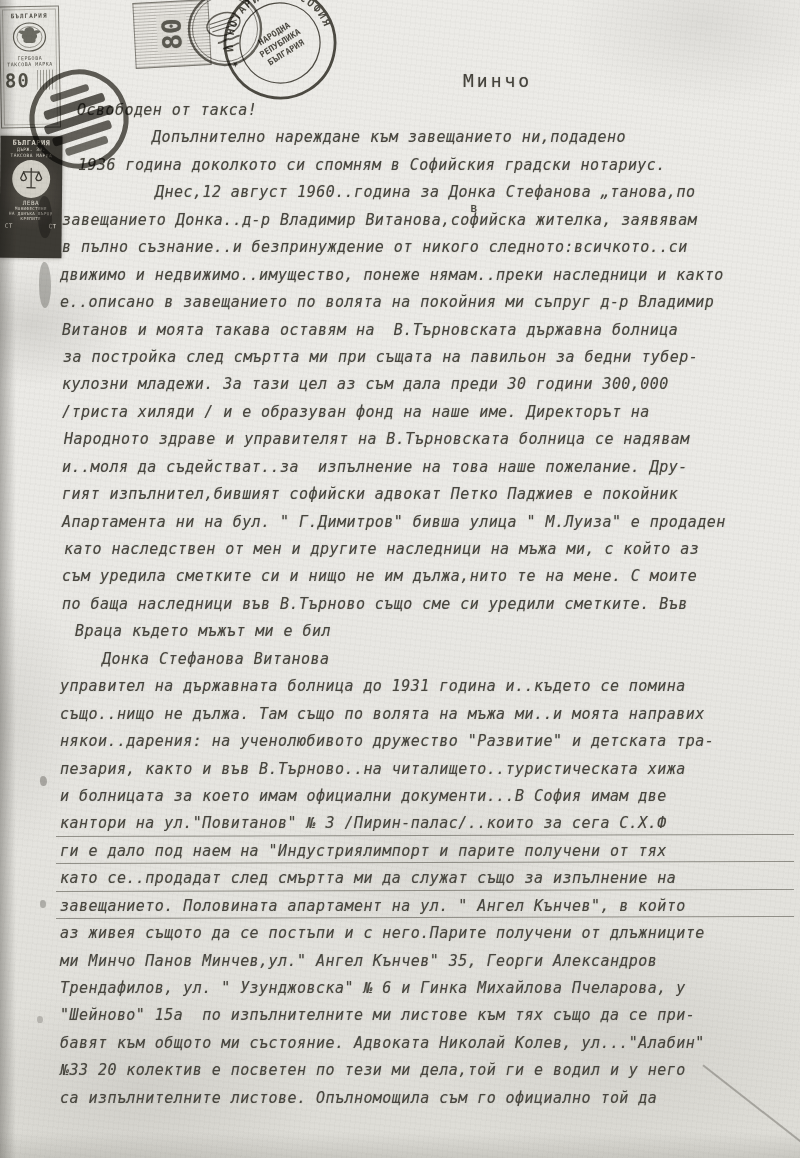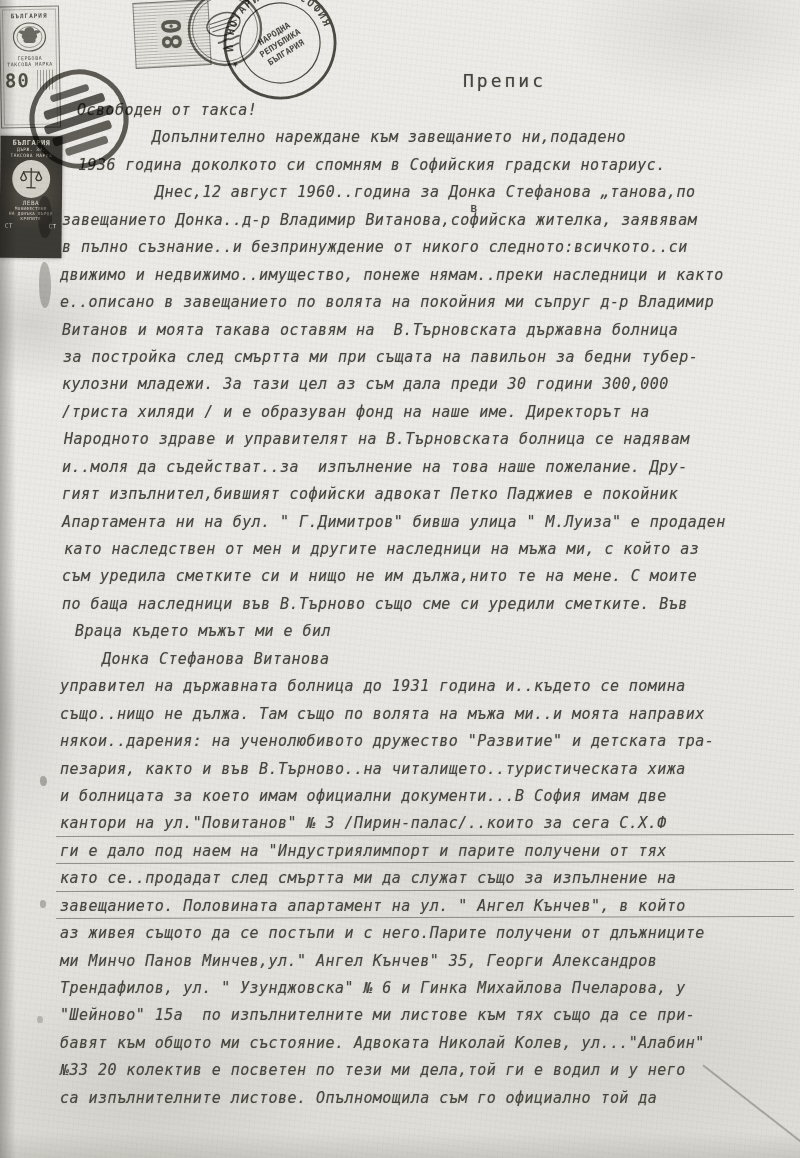--- a/index.html
+++ b/index.html
@@ -85,21 +85,21 @@
 
   <div class="edge-shadow-left"></div>
   <div class="edge-shadow-bottom"></div>
   <div class="smudge" style="left:38px;top:196px;width:14px;height:42px;opacity:.55;"></div>
   <div class="smudge" style="left:39px;top:262px;width:12px;height:46px;opacity:.45;"></div>
   <div class="smudge" style="left:40px;top:776px;width:7px;height:10px;opacity:.5;"></div>
   <div class="smudge" style="left:40px;top:900px;width:6px;height:8px;opacity:.45;"></div>
   <div class="smudge" style="left:37px;top:1016px;width:6px;height:7px;opacity:.35;"></div>
   <div id="scratch"></div>
 
-  <div id="doc-title">Препис</div>
+  <div id="doc-title">Минчо</div>
 
   <div id="correction-char">в</div>
 
   <div id="doc-lines"><div class="line" style="margin-left: 17px;">Освободен от такса!</div><div class="line" style="margin-left: 92px;">Допълнително нареждане към завещанието ни,подадено</div><div class="line" style="margin-left: 18px;">1936 година доколкото си спомням в Софийския градски нотариус.</div><div class="line" style="margin-left: 95px;">Днес,12 август 1960..година за Донка Стефанова „танова,по</div><div class="line" style="margin-left: 2px;">завещанието Донка..д-р Владимир Витанова,софийска жителка, заявявам</div><div class="line" style="margin-left: 2px;">в пълно съзнание..и безпринуждение от никого следното:всичкото..си</div><div class="line" style="margin-left: 0px;">движимо и недвижимо..имущество, понеже нямам..преки наследници и както</div><div class="line" style="margin-left: 0px;">е..описано в завещанието по волята на покойния ми съпруг д-р Владимир</div><div class="line" style="margin-left: 2px;">Витанов и моята такава оставям на  В.Търновската държавна болница</div><div class="line" style="margin-left: 3px;">за постройка след смъртта ми при същата на павильон за бедни тубер-</div><div class="line" style="margin-left: 2px;">кулозни младежи. За тази цел аз съм дала преди 30 години 300,000</div><div class="line" style="margin-left: 2px;">/триста хиляди / и е образуван фонд на наше име. Директорът на</div><div class="line" style="margin-left: 4px;">Народното здраве и управителят на В.Търновската болница се надявам</div><div class="line" style="margin-left: 2px;">и..моля да съдействат..за  изпълнение на това наше пожелание. Дру-</div><div class="line" style="margin-left: 2px;">гият изпълнител,бившият софийски адвокат Петко Паджиев е покойник</div><div class="line" style="margin-left: 2px;">Апартамента ни на бул. " Г.Димитров" бивша улица " М.Луиза" е продаден</div><div class="line" style="margin-left: 4px;">като наследствен от мен и другите наследници на мъжа ми, с който аз</div><div class="line" style="margin-left: 2px;">съм уредила сметките си и нищо не им дължа,нито те на мене. С моите</div><div class="line" style="margin-left: 2px;">по баща наследници във В.Търново също сме си уредили сметките. Във</div><div class="line" style="margin-left: 15px;">Враца където мъжът ми е бил</div><div class="line" style="margin-left: 42px;">Донка Стефанова Витанова</div><div class="line" style="margin-left: 0px;">управител на държавната болница до 1931 година и..където се помина</div><div class="line" style="margin-left: 0px;">също..нищо не дължа. Там също по волята на мъжа ми..и моята направих</div><div class="line" style="margin-left: 0px;">някои..дарения: на ученолюбивото дружество "Развитие" и детската тра-</div><div class="line" style="margin-left: 0px;">пезария, както и във В.Търново..на читалището..туристическата хижа</div><div class="line" style="margin-left: 0px;">и болницата за което имам официални документи...В София имам две</div><div class="line u" style="margin-left: 0px;">кантори на ул."Повитанов" № 3 /Пирин-палас/..които за сега С.Х.Ф</div><div class="line u" style="margin-left: 0px;">ги е дало под наем на "Индустриялимпорт и парите получени от тях</div><div class="line u" style="margin-left: 0px;">като се..продадат след смъртта ми да служат също за изпълнение на</div><div class="line u" style="margin-left: 0px;">завещанието. Половината апартамент на ул. " Ангел Кънчев", в който</div><div class="line" style="margin-left: 0px;">аз живея същото да се постъпи и с него.Парите получени от длъжниците</div><div class="line" style="margin-left: 0px;">ми Минчо Панов Минчев,ул." Ангел Кънчев" 35, Георги Александров</div><div class="line" style="margin-left: 0px;">Трендафилов, ул. " Узунджовска" № 6 и Гинка Михайлова Пчеларова, у</div><div class="line" style="margin-left: 0px;">"Шейново" 15а  по изпълнителните ми листове към тях също да се при-</div><div class="line" style="margin-left: 0px;">бавят към общото ми състояние. Адвоката Николай Колев, ул..."Алабин"</div><div class="line" style="margin-left: 0px;">№33 20 колектив е посветен по тези ми дела,той ги е водил и у него</div><div class="line" style="margin-left: 0px;">са изпълнителните листове. Опълномощила съм го официално той да</div></div>
 
   <div class="stamp" id="stamp-light">
     <div class="country">БЪЛГАРИЯ</div>
     <svg width="40" height="34" viewBox="0 0 40 34" style="margin-top:1px;">
       <ellipse cx="20" cy="17" rx="16" ry="14" fill="none" stroke="#55534b" stroke-width="1.2"></ellipse>
       <ellipse cx="20" cy="17" rx="12.5" ry="10.5" fill="none" stroke="#55534b" stroke-width=".6"></ellipse>

